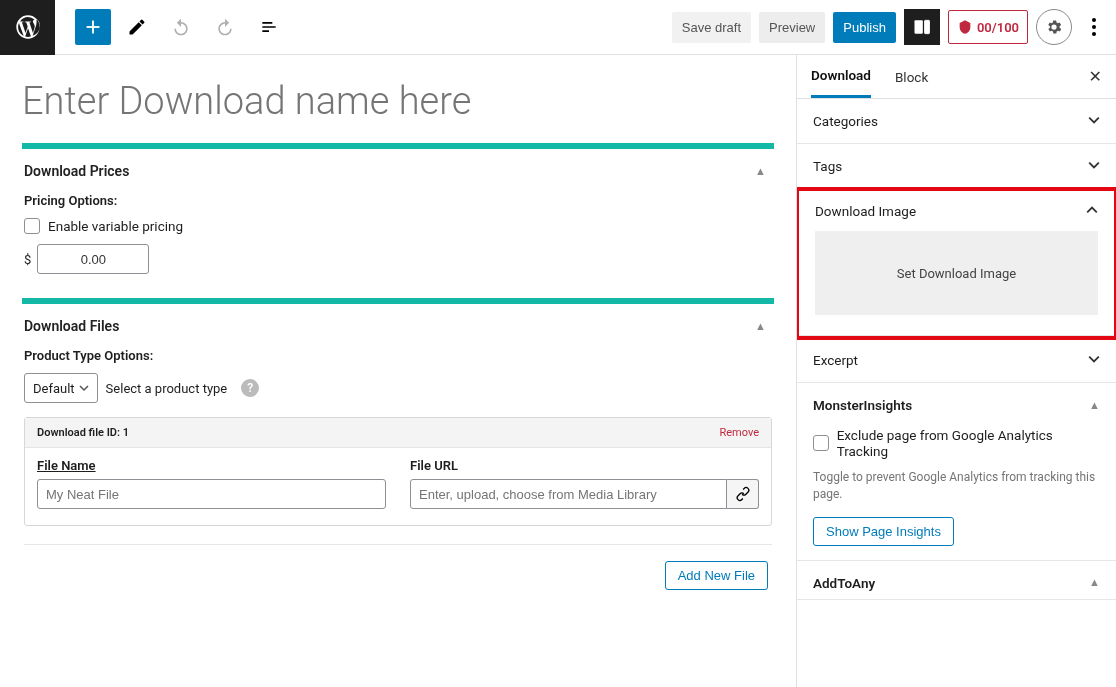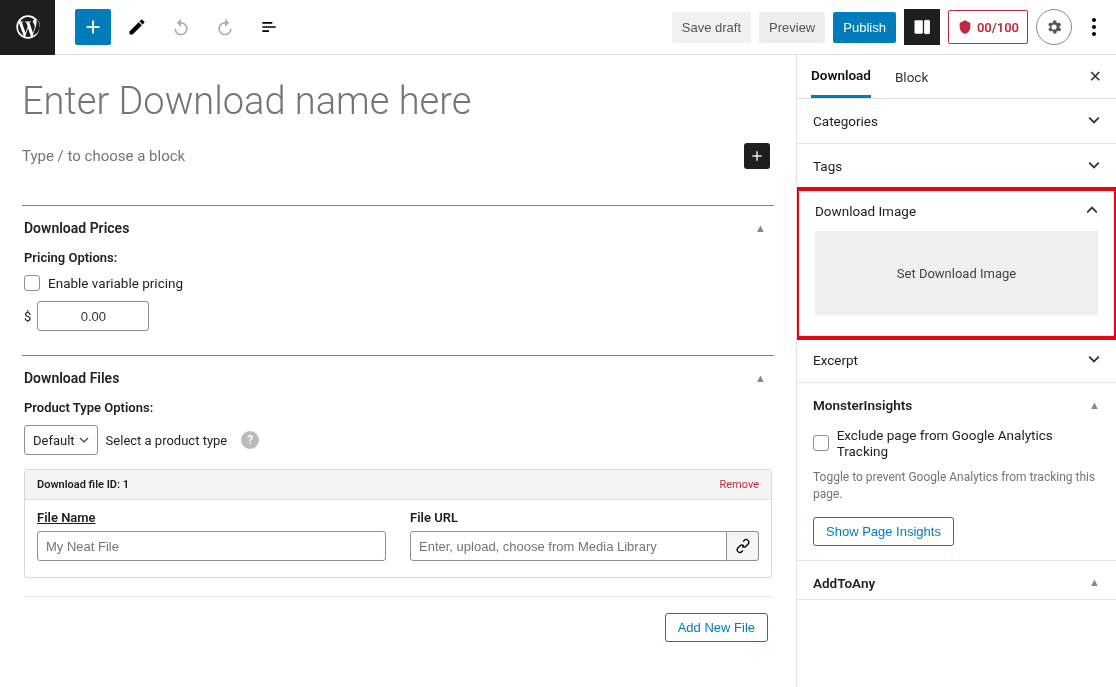--- a/index.html
+++ b/index.html
@@ -104,21 +104,21 @@
   .add-blk {
     width: 26px; height: 26px;
     background: #1e1e1e;
     color: #fff;
     display: flex; align-items: center; justify-content: center;
     border-radius: 3px;
     cursor: pointer;
   }
 
   .panel {
-    border-top: 1px solid #14b8a6;
+    border-top: 6px solid #14b8a6;
     padding: 14px 2px 24px 2px;
   }
   .panel-head { display:flex; justify-content:space-between; align-items:center; padding-right:6px; margin-bottom:14px;}
   .panel-title { font-weight: 600; font-size: 14px; color:#222; }
   .panel-caret { color:#888; font-size:11px; cursor:pointer; }
   .field-label { font-weight: 600; font-size: 13px; margin-bottom: 10px; }
   .chk-row { display: flex; align-items: center; gap: 8px; margin: 10px 0; font-size:13.5px; }
   .chk { width: 16px; height: 16px; border: 1px solid #8c8f94; border-radius: 3px; background:#fff; }
   .price-row { display: flex; align-items: center; gap: 6px; }
   .text-input {
@@ -263,29 +263,20 @@
           <circle cx="2" cy="16" r="2"></circle>
         </svg>
     </div>
   </div>
 </div>
 
 <div class="workspace">
 
   <div class="editor">
     <div class="ed-title">Enter Download name here</div>
-    <div class="ed-subrow">
-      <div class="ed-sub">Type / to choose a block</div>
-      <div class="add-blk">
-        <svg width="16" height="16" viewBox="0 0 24 24" fill="#fff">
-            <path d="M11 5h2v14h-2z"></path>
-            <path d="M5 11h14v2H5z"></path>
-          </svg>
-      </div>
-    </div>
 
     <div class="panel">
       <div class="panel-head">
         <span class="panel-title">Download Prices</span>
         <span class="panel-caret">▲</span>
       </div>
       <div class="field-label">Pricing Options:</div>
       <label class="chk-row">
         <span class="chk"></span>
         <span>Enable variable pricing</span>

